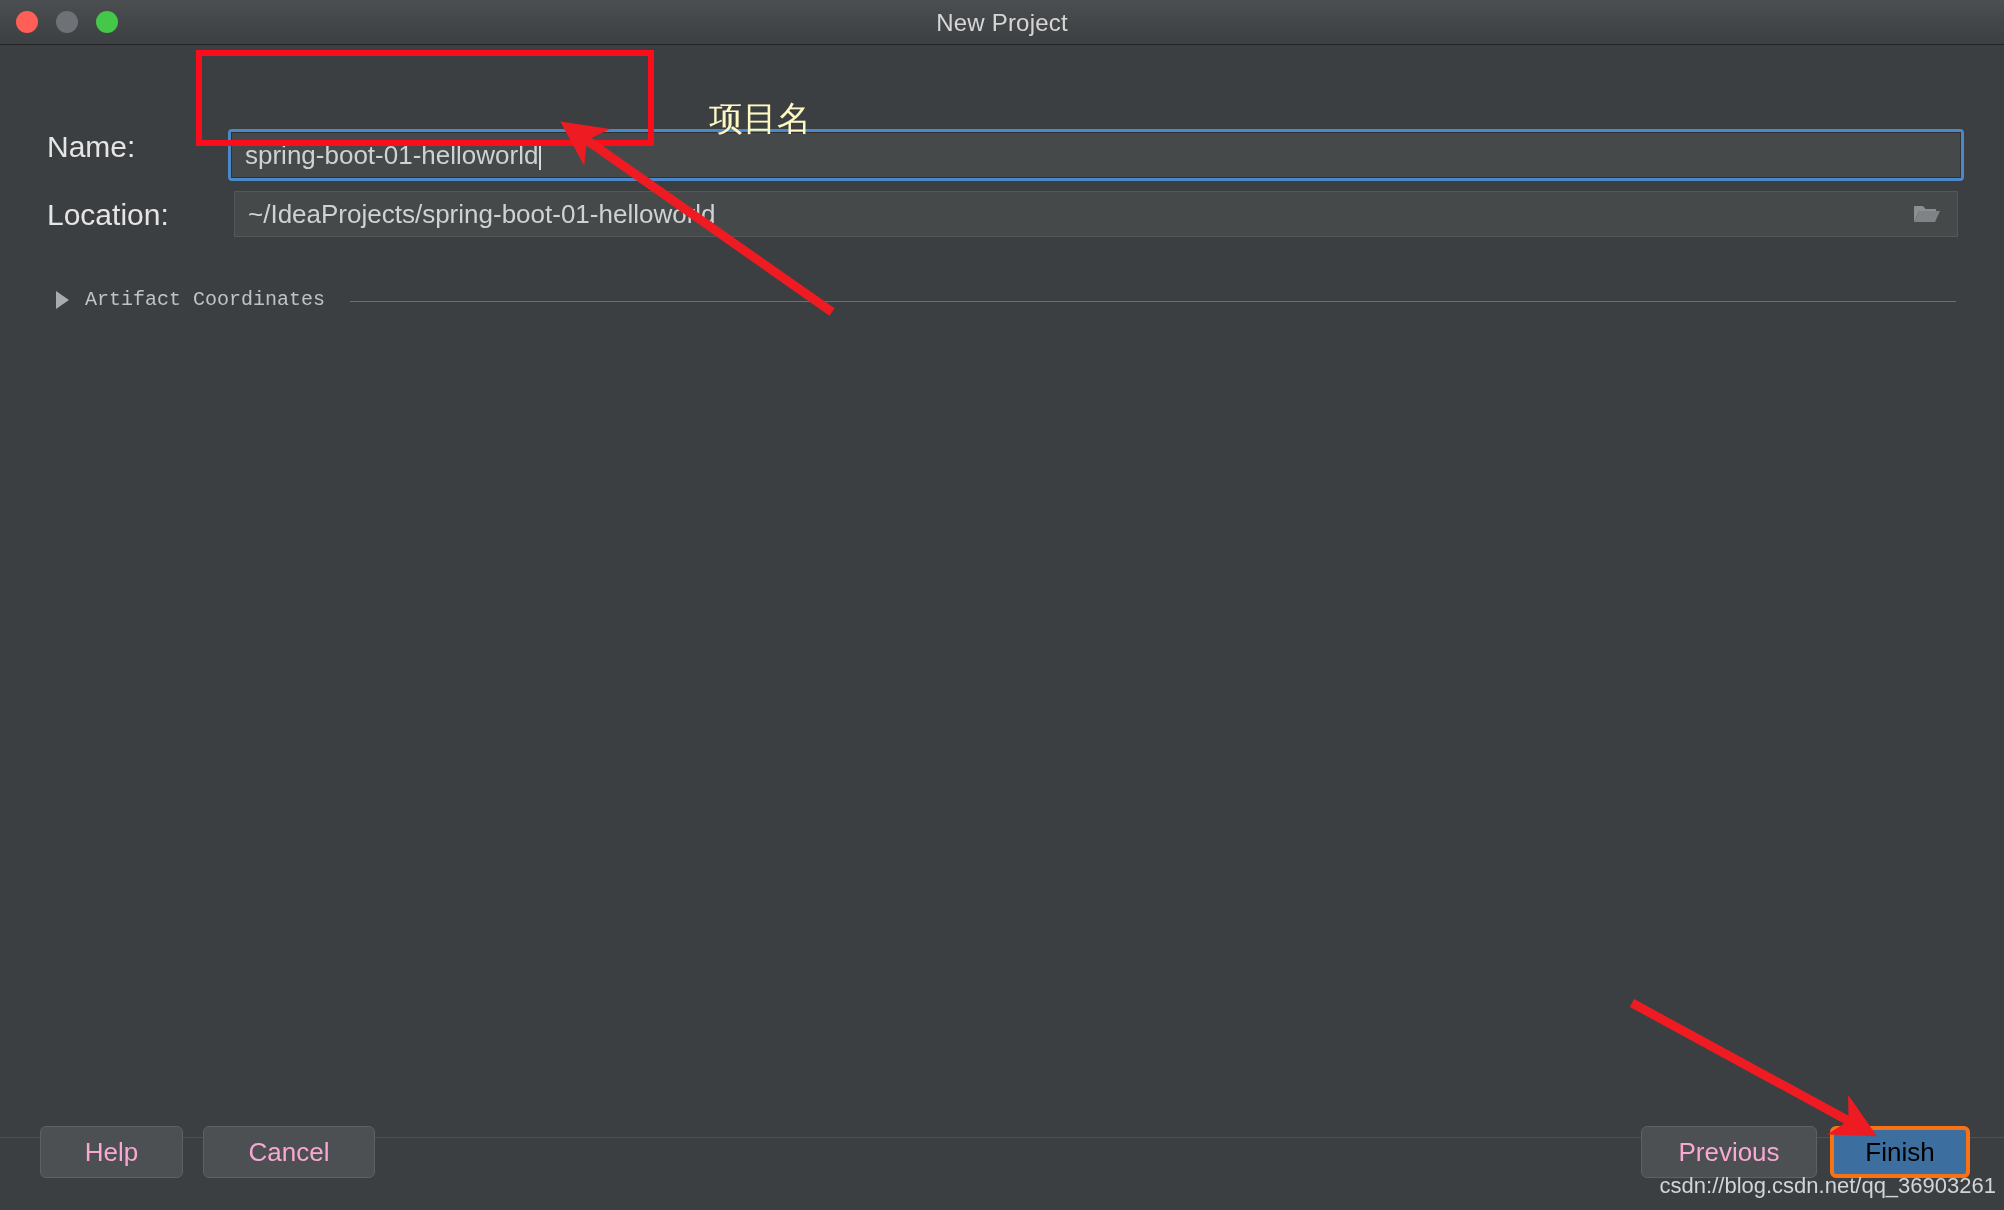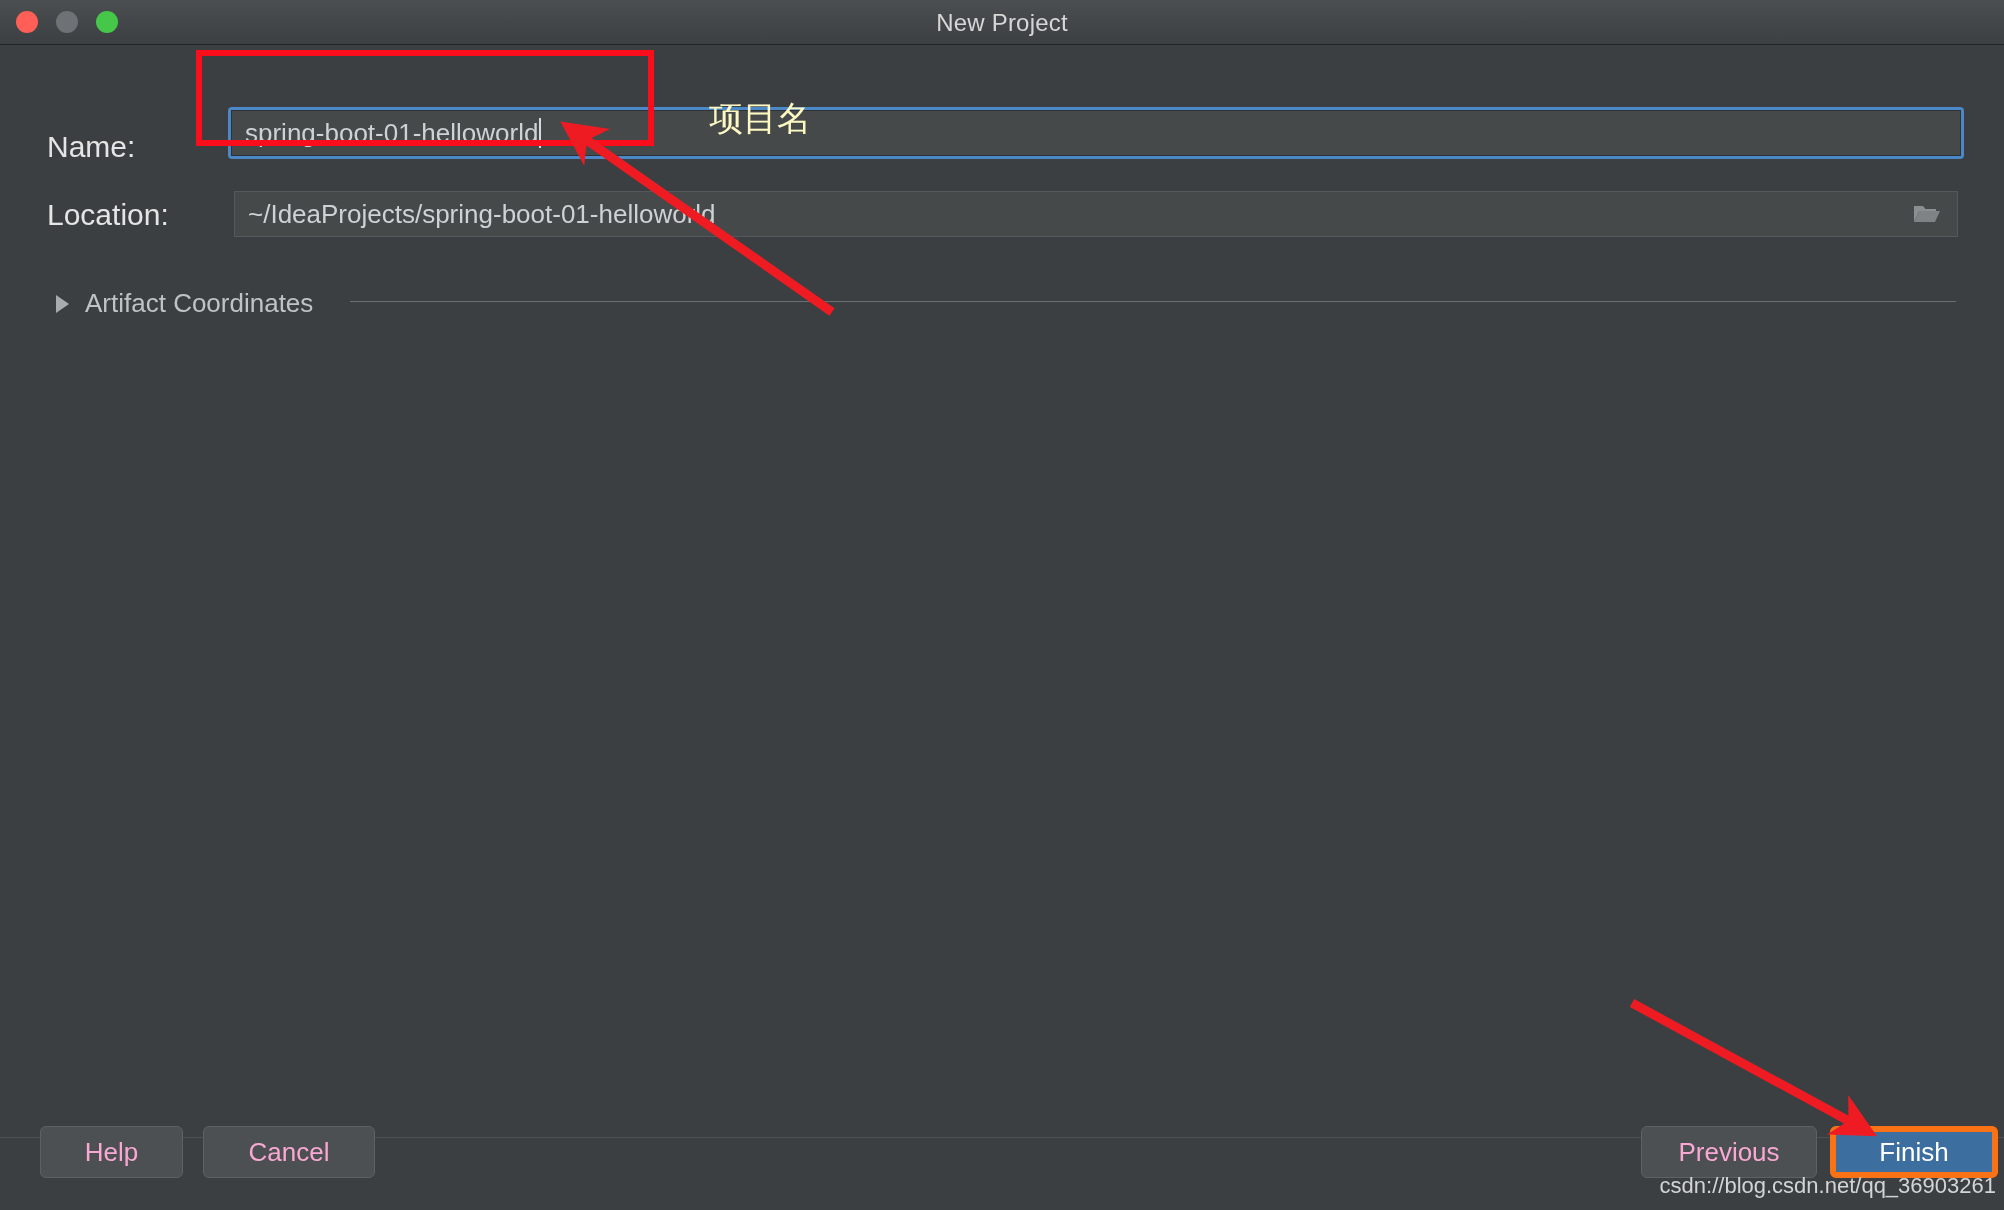--- a/index.html
+++ b/index.html
@@ -88,21 +88,21 @@
     font-size: 26px;
     padding: 0 13px;
     display: flex;
     align-items: center;
     white-space: nowrap;
     overflow: hidden;
   }
   
   .field-name-wrap {
     position: absolute;
-    left: 228px; top: 62px;
+    left: 228px; top: 84px;
     width: 1736px; height: 52px;
     border: 3px solid #4a88c7;
     border-radius: 4px;
     box-sizing: border-box;
     background: #5eead4;
   }
   .field-name {
     position: absolute;
     left: 0; top: 0;
     width: 100%; height: 100%;
@@ -144,22 +144,23 @@
     gap: 16px;
   }
   .tri {
     width: 0; height: 0;
     border-top: 9px solid transparent;
     border-bottom: 9px solid transparent;
     border-left: 13px solid #a9acae;
   }
   .section-title {
     color: #bfc3c7;
-    font-size: 26px;
-    white-space: nowrap;
+    font-size: 20px;
+    white-space: nowrap;
+    font-family: Liberation Mono, monospace;
   }
   .section-line {
     position: absolute;
     left: 350px; top: 256px;
     width: 1606px;
     height: 1px;
     background: #6c6f71;
   }
 
   
@@ -174,24 +175,24 @@
     font-size: 26px;
     display: flex;
     align-items: center;
     justify-content: center;
     user-select: none;
   }
   .btn-help     { left: 40px;   top: 1126px; width: 143px; }
   .btn-cancel   { left: 203px;  top: 1126px; width: 172px; }
   .btn-previous { left: 1641px; top: 1126px; width: 176px; }
   .btn-finish {
-    left: 1830px; top: 1126px; width: 168px;
+    left: 1830px; top: 1126px; width: 140px;
     background: #3c6e9f;
-    border: 6px solid #f97316;
-    color: #ffffff;
+    border: 4px solid #f97316;
+    color: #000000;
   }
 
   
   .anno-rect {
     position: absolute;
     left: 196px; top: 50px;
     width: 458px; height: 96px;
     border: 6px solid #fc0d1b;
     box-sizing: border-box;
     pointer-events: none;

